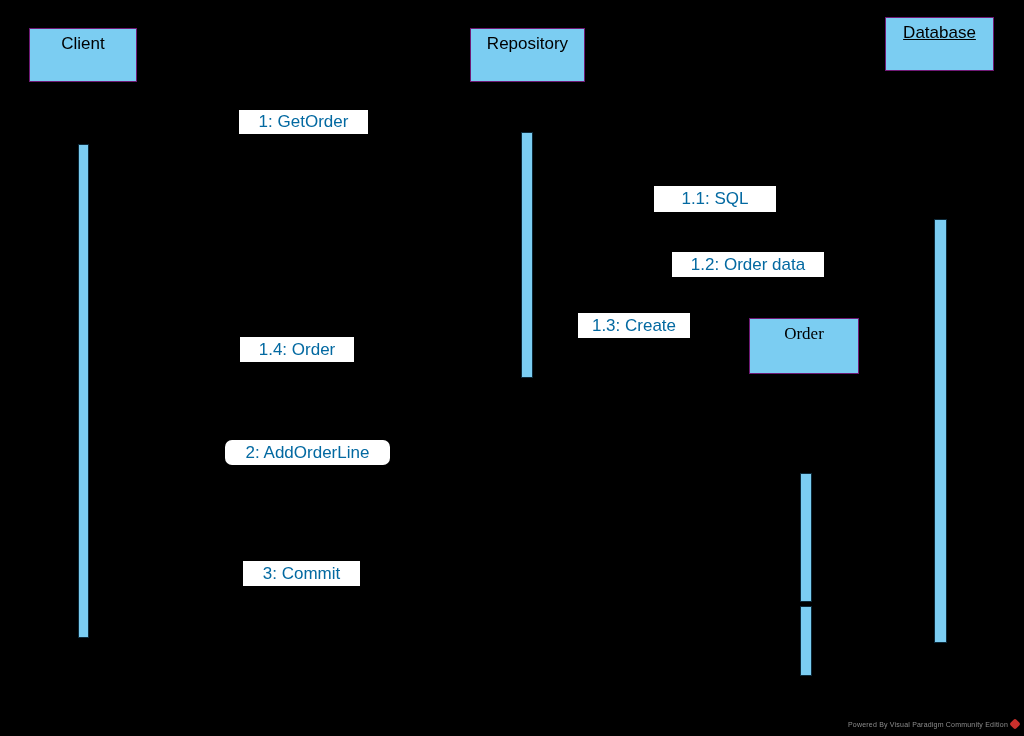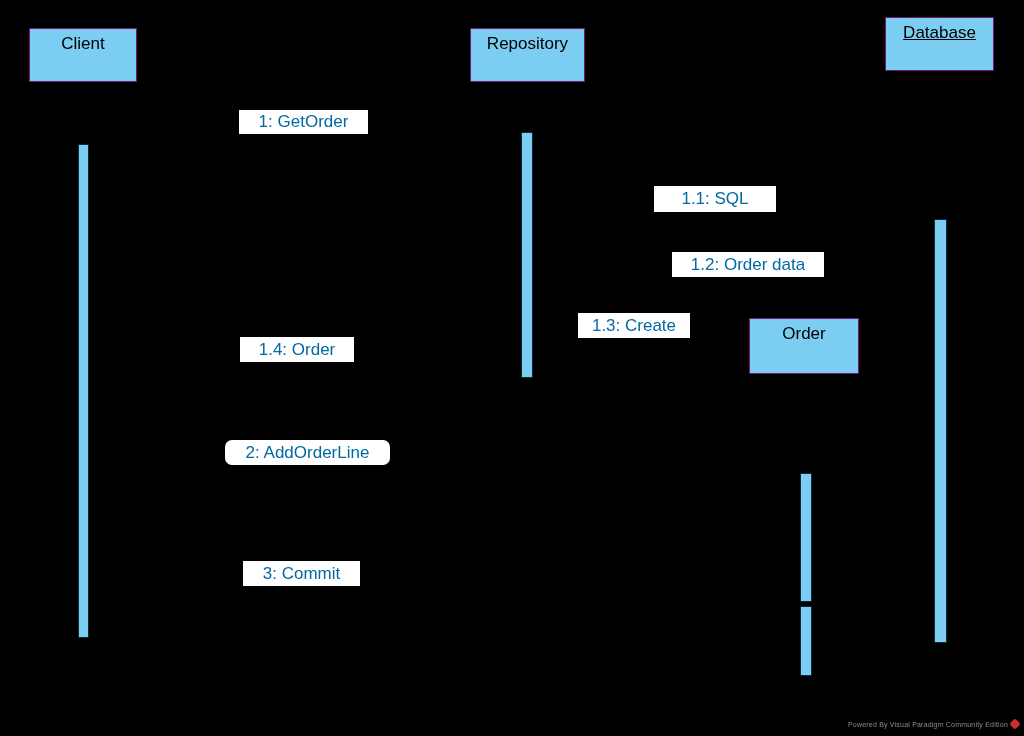--- a/index.html
+++ b/index.html
@@ -73,21 +73,21 @@
   <div class="box" style="left:29px; top:28px; width:108px; height:54px;">
     <span>Client</span>
   </div>
   <div class="box" style="left:470px; top:28px; width:115px; height:54px;">
     <span>Repository</span>
   </div>
   <div class="box" style="left:885px; top:17px; width:109px; height:54px;text-decoration:underline;">
     <span>Database</span>
   </div>
 
-  <div class="box" style="left:749px; top:318px; width:110px; height:56px;">
+  <div class="box" style="left:749px; top:318px; width:110px; height:56px;font-family:Liberation Serif, serif;">
     <span>Order</span>
   </div>
 
   <div class="bar" style="left:78px;  top:144px; width:11px; height:494px;"></div>
   <div class="bar" style="left:521px; top:132px; width:12px; height:246px;"></div>
   <div class="bar" style="left:934px; top:219px; width:13px; height:424px;"></div>
   <div class="bar" style="left:800px; top:473px; width:12px; height:129px;"></div>
   <div class="bar" style="left:800px; top:606px; width:12px; height:70px;"></div>
 
   <div class="msg" style="left:239px; top:110px; width:129px; height:24px;">1: GetOrder</div>

